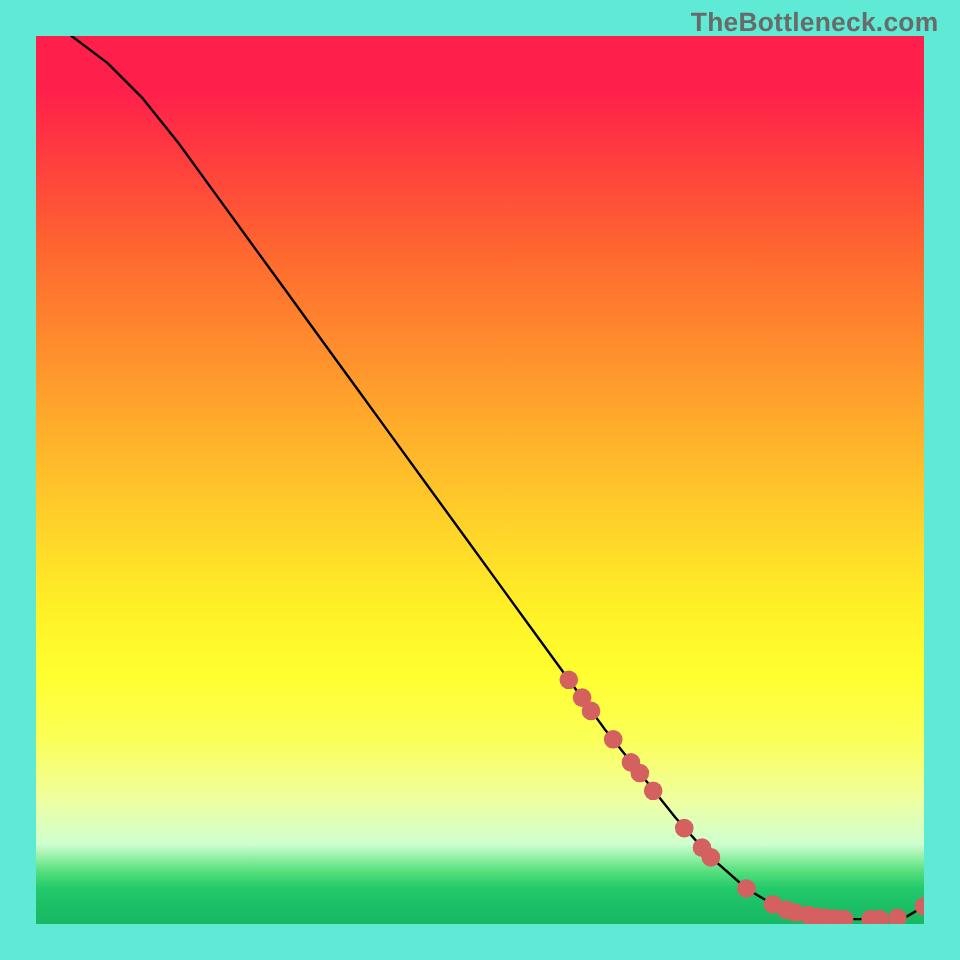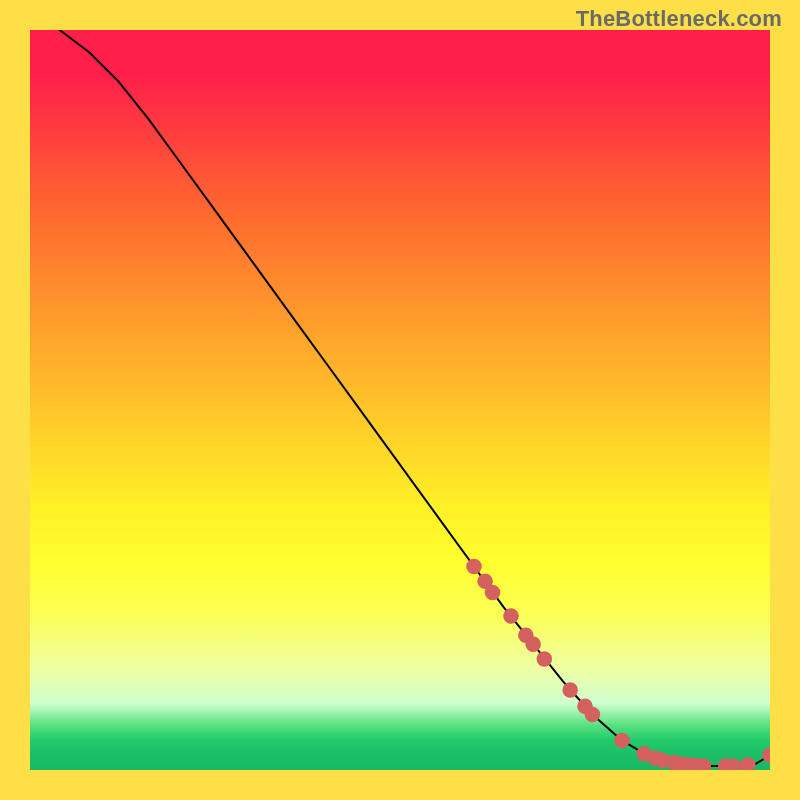--- a/index.html
+++ b/index.html
@@ -8,21 +8,21 @@
     width: 800px;
     height: 800px;
     background: #000;
     overflow: hidden;
     font-family: Arial, Helvetica, sans-serif;
   }
   .stage {
     position: relative;
     width: 800px;
     height: 800px;
-    background: #fde047;
+    background: #5eead4;
   }
   .plot {
     position: absolute;
     left: 30px;
     top: 30px;
     width: 740px;
     height: 740px;
   }
   .gradient-bg {
     position: absolute;

